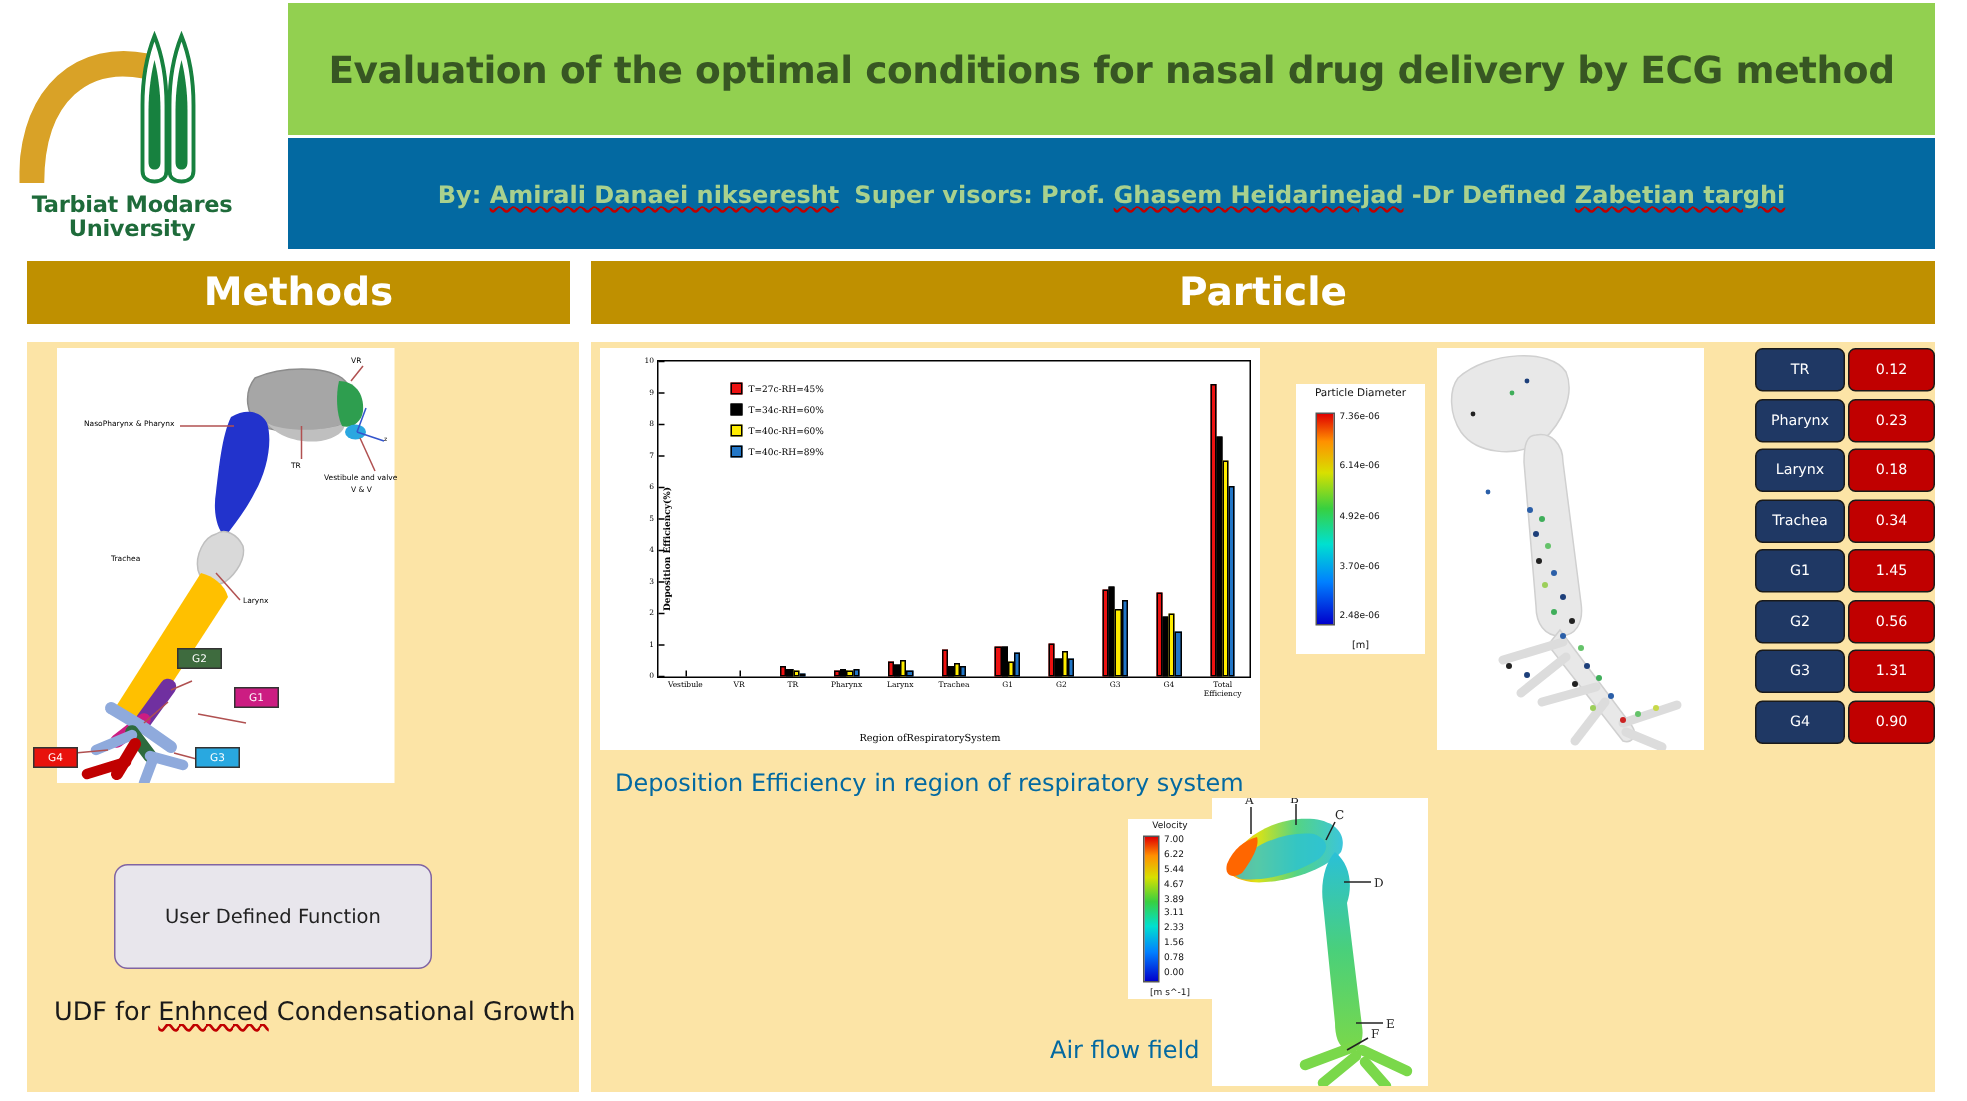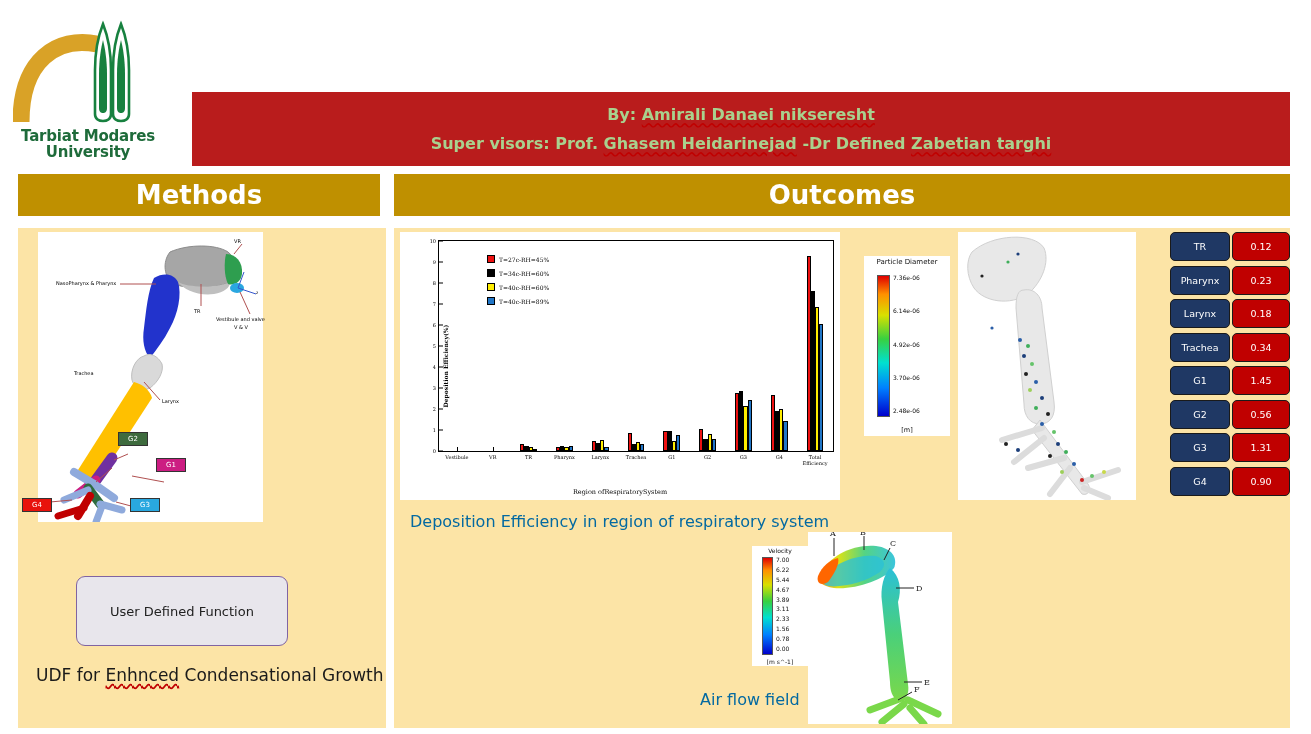--- a/index.html
+++ b/index.html
@@ -11,22 +11,22 @@
   #logo-box{position:absolute;left:2px;top:2px;width:172px;height:162px;background:#fff;
             display:flex;flex-direction:column;align-items:center;justify-content:flex-end;}
   #logo-art{position:relative;width:150px;height:110px;}
   #logo-caption{font-family:"DejaVu Sans",sans-serif;font-weight:bold;color:#1e6b3a;
                 font-size:15px;line-height:16px;text-align:center;letter-spacing:-.2px;
                 padding-bottom:4px;}
   #title-bar{position:absolute;left:192px;top:2px;width:1098px;height:88px;background:#92d050;
              display:flex;align-items:center;justify-content:center;}
   #title-text{font-family:"DejaVu Sans",sans-serif;font-weight:bold;color:#375623;font-size:25px;
               text-align:center;letter-spacing:-.3px;}
-  #author-bar{position:absolute;left:192px;top:92px;width:1098px;height:74px;background:#b91c1c;
-              display:flex;flex-direction:column;align-items:center;justify-content:center;gap:10px;}
+  #author-bar{position:absolute;left:192px;top:92px;width:1098px;height:74px;background:#0369a1;
+              display:flex;align-items:center;justify-content:center;gap:10px;}
   .author-line{font-family:"DejaVu Sans",sans-serif;font-weight:bold;color:#a9d18e;font-size:16px;text-align:center;}
   .uline{text-decoration:underline;text-decoration-color:#a9d18e;}
   .uline-red{text-decoration:underline;text-decoration-style:wavy;text-decoration-color:#c00000;
              text-underline-offset:2px;}
 
   
   .sec-head{position:absolute;height:42px;background:#bf9000;display:flex;align-items:center;
             justify-content:center;}
   .sec-head span{font-family:"DejaVu Sans",sans-serif;font-weight:bold;color:#ffffff;font-size:26px;}
   #sec-methods{left:18px;top:174px;width:362px;}
@@ -115,36 +115,39 @@
         </g>
         <path d="M73 104 C73 60 88 36 112 30" fill="none" stroke="#d9a227" stroke-width="0"></path>
       </svg>
     </div>
     <div id="logo-caption">
       <div>Tarbiat Modares</div>
       <div>University</div>
     </div>
   </div>
 
+  <div id="title-bar">
+    <div id="title-text">Evaluation of the optimal conditions for nasal drug delivery by ECG method</div>
+  </div>
 
   <div id="author-bar">
     <div class="author-line">
       <span>By: </span><span class="uline uline-red">Amirali Danaei nikseresht</span>
     </div>
     <div class="author-line">
       <span>Super visors: Prof. </span><span class="uline uline-red">Ghasem Heidarinejad</span><span> -Dr Defined </span><span class="uline uline-red">Zabetian targhi</span>
     </div>
   </div>
 </div>
 
 <div class="sec-head" id="sec-methods">
   <span>Methods</span>
 </div>
 <div class="sec-head" id="sec-outcomes">
-  <span>Outcomes</span>
+  <span>Particle</span>
 </div>
 
 <div class="panel" id="panel-methods">
 
   <div id="geom-box">
     <svg width="225" height="290" viewBox="0 0 225 290">
 
       <path d="M132 20 C150 12 178 12 190 20 C198 26 200 40 196 48 C186 56 150 58 136 52 C126 46 124 30 132 20 Z" fill="#a6a6a6" stroke="#8c8c8c"></path>
       <path d="M140 50 C150 56 180 56 192 50 C192 56 186 60 176 62 C160 64 146 58 140 50 Z" fill="#bfbfbf"></path>
 

